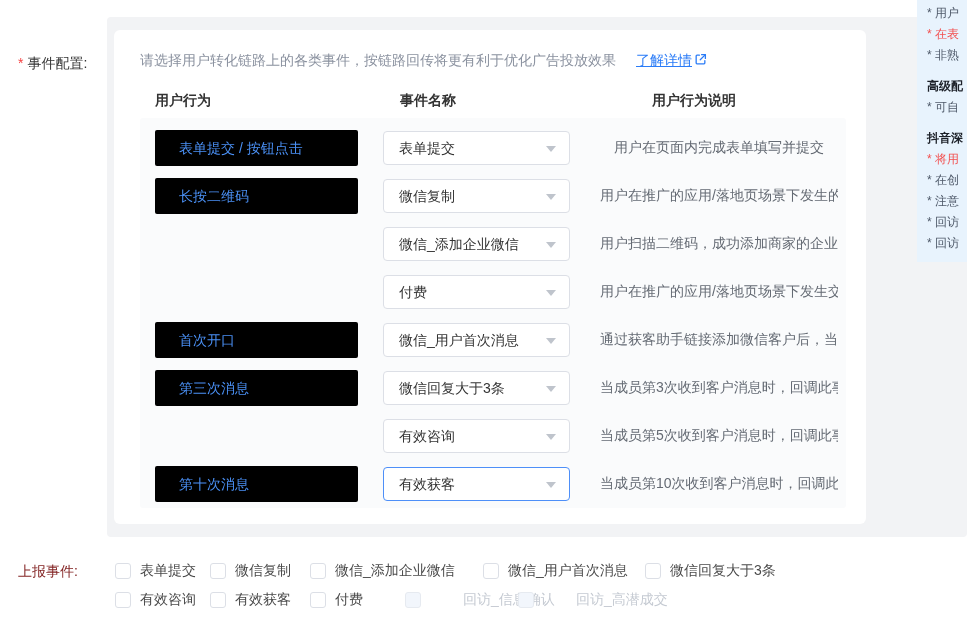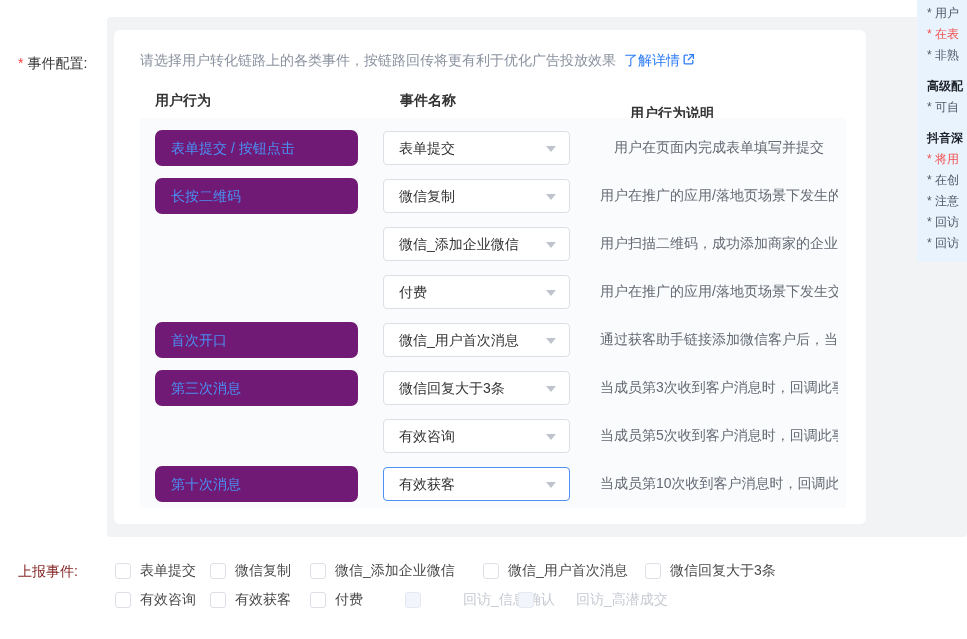--- a/index.html
+++ b/index.html
@@ -19,34 +19,34 @@
   }
   
   .field-label { position:absolute; left:18px; top:55px; font-size:14px; color:#333; }
   .req { color:#f53f3f; margin-right:4px; }
   
   .card {
     position:absolute; left:114px; top:30px; width:752px; height:494px;
     background:#ffffff; border-radius:6px;
   }
   .instruction { position:absolute; left:26px; top:22px; font-size:14px; color:#8a919f; white-space:nowrap; }
-  .detail-link { color:#2b7cf7; cursor:pointer; margin-left:8px; }
+  .detail-link { color:#2b7cf7; cursor:pointer; margin-left:20px;text-decoration:underline; }
   .detail-link svg { vertical-align:-1px; margin-left:2px; }
   .col-headers { position:absolute; top:62px; left:0; width:100%; font-weight:bold; color:#333; }
   .col-h { position:absolute; white-space:nowrap; }
-  .col-h1 { left:41px; } .col-h2 { left:286px; } .col-h3 { left:516px;margin-top:13px; }
+  .col-h1 { left:41px; } .col-h2 { left:286px; } .col-h3 { left:538px; }
   
   .rows-block {
     position:absolute; left:26px; top:88px; width:706px; height:390px;
     background:#fafbfc; border-radius:3px; padding-top:6px;
   }
   .evt-row { position:relative; height:48px; display:flex; align-items:center; }
   .pill {
     margin-left:15px; width:203px; height:36px; line-height:36px;
-    background:#701a75; border-radius:7px; padding-left:16px;
+    background:#000000; border-radius:2px; padding-left:24px;
     color:#4a90f5; font-size:14px; cursor:pointer;
     white-space:nowrap; overflow:hidden;
   }
   .dropdown {
     position:absolute; left:243px; top:7px; width:187px; height:34px;
     background:#fff; border:1px solid #dcdfe6; border-radius:4px;
     line-height:32px; padding-left:15px; color:#333; cursor:pointer;
     white-space:nowrap; overflow:hidden;
   }
   .dropdown.focused { border-color:#4e8ff8; }

